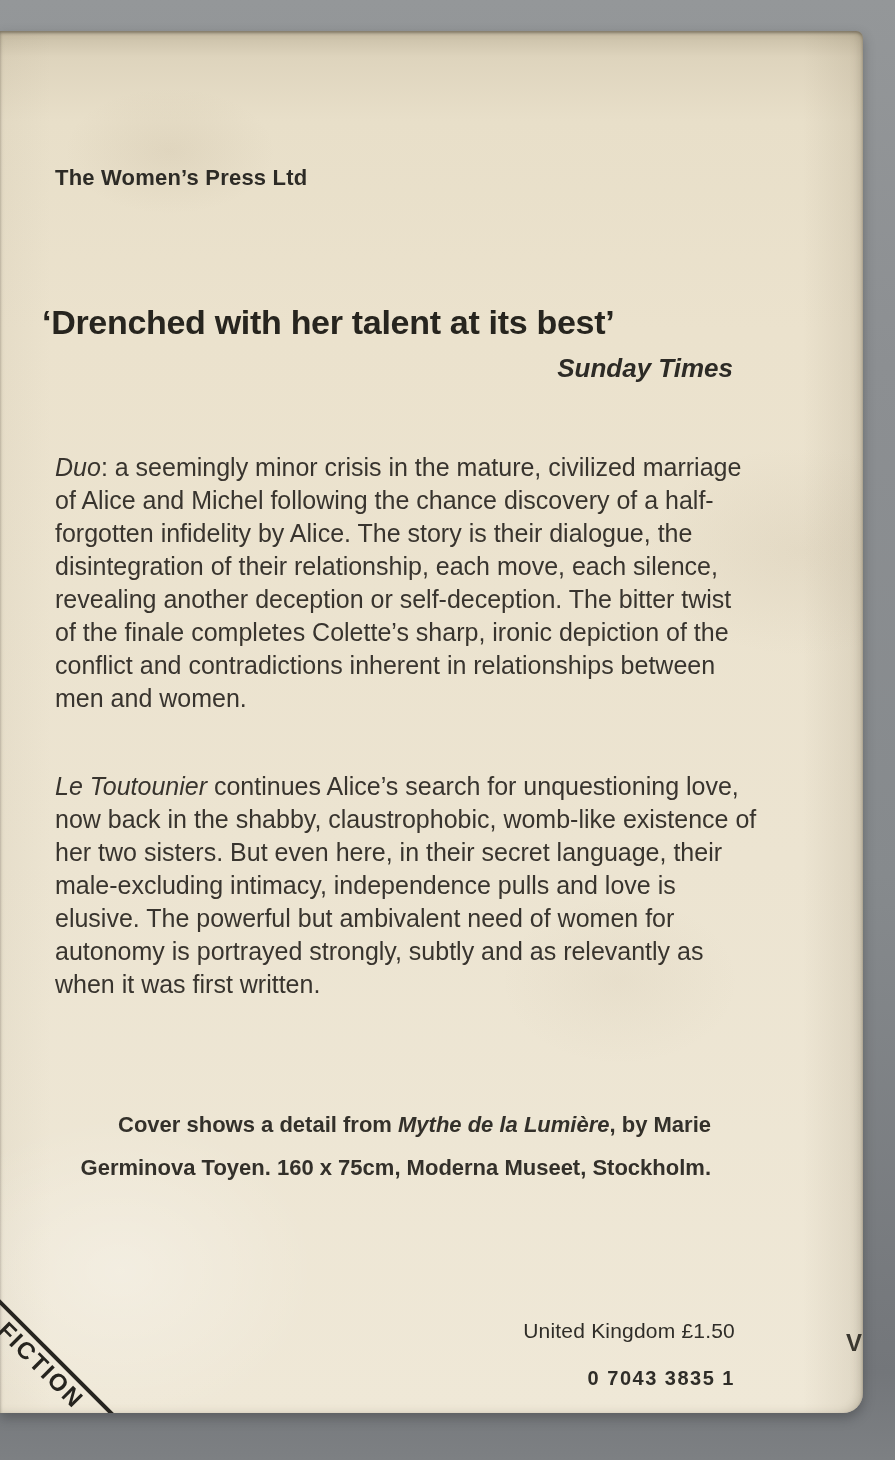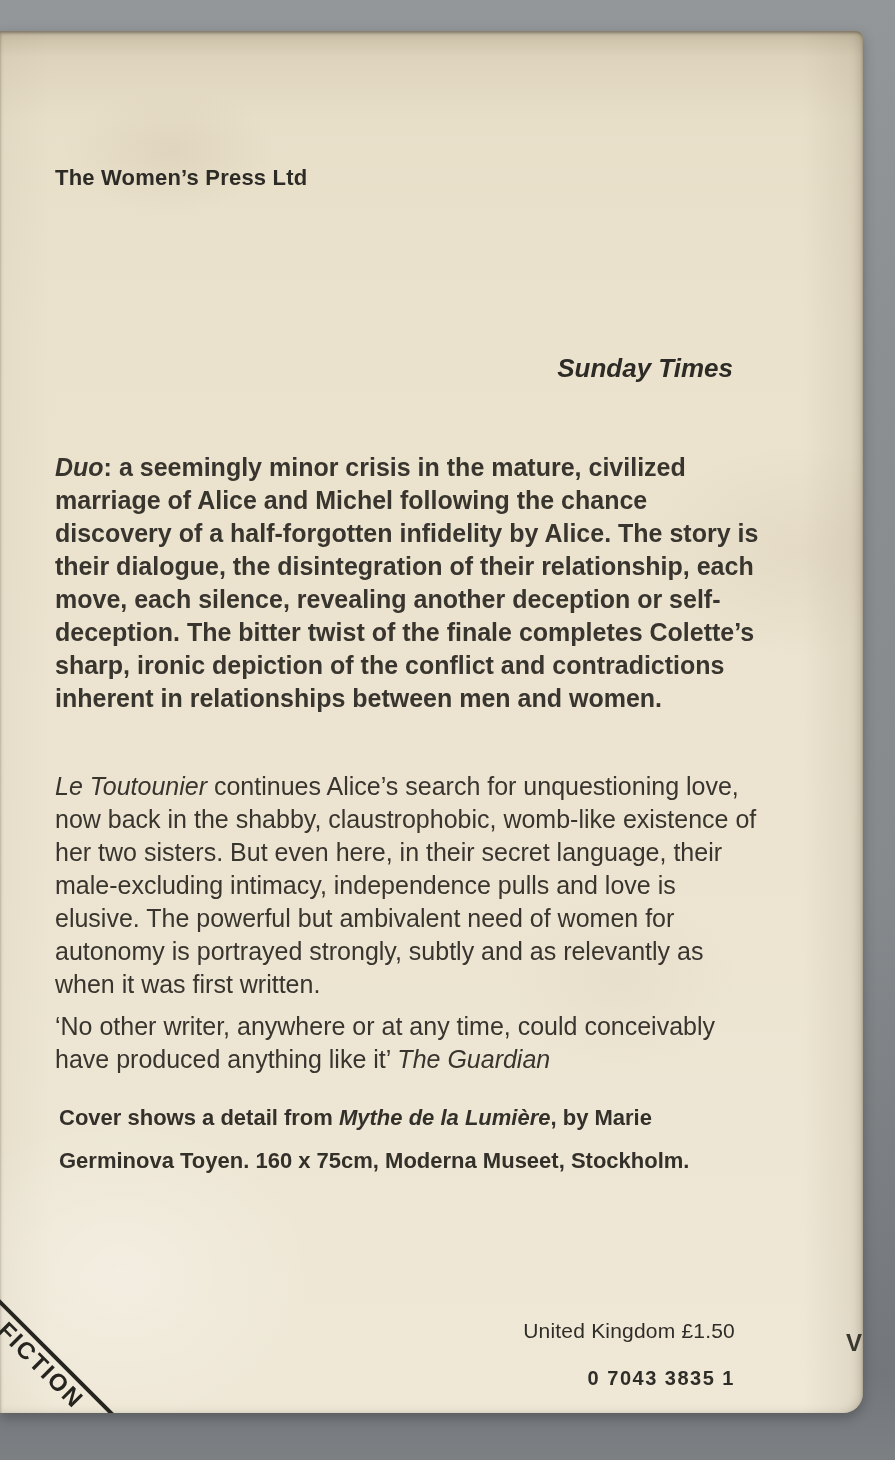--- a/index.html
+++ b/index.html
@@ -23,47 +23,47 @@
       radial-gradient(220px 150px at 800px 520px, rgba(146,126,94,.09), transparent 70%),
       radial-gradient(280px 220px at 120px 1240px, rgba(255,255,255,.28), transparent 70%),
       radial-gradient(170px 120px at 620px 950px, rgba(146,126,94,.06), transparent 70%),
       linear-gradient(90deg, rgba(120,106,80,.05) 0%, transparent 6%, transparent 93%, rgba(120,106,80,.14) 100%);
   }
   .publisher{position:absolute;left:55px;top:134px;font-size:22px;font-weight:600;letter-spacing:.2px;color:#2d2b26;}
   .headline{position:absolute;left:42px;top:272px;width:760px;font-size:34px;font-weight:700;letter-spacing:-.3px;color:#27251f;}
   .headline-attr{position:absolute;right:130px;top:322px;font-size:26px;font-weight:600;font-style:italic;color:#2d2b26;margin-left:16px;}
   .para{position:absolute;left:55px;width:704px;font-size:25px;line-height:33px;color:#38342e;margin:0;}
   .para i, .review i{font-style:italic;}
-  .para1{top:420px;font-weight:bold;}
+  .para1{top:420px;}
   .para2{top:739px;}
   .review{top:979px;}
-  .credit{position:absolute;left:57px;top:1063px;width:645px;font-size:22px;font-weight:600;line-height:43px;color:#33302a;margin:2px;}
+  .credit{position:absolute;left:57px;top:1063px;width:645px;font-size:22px;font-weight:600;line-height:43px;color:#33302a;margin:9px;text-align:right;}
   .price{position:absolute;right:128px;top:1288px;font-size:21px;font-weight:400;letter-spacing:.2px;color:#2f2d28;}
   .isbn{position:absolute;right:128px;top:1336px;font-size:20px;font-weight:600;letter-spacing:1.5px;color:#2f2d28;}
   .banner-line{position:absolute;left:-31px;top:1326px;width:176px;height:4px;background:#26241f;transform:rotate(45deg);}
   .banner-text{
     position:absolute;left:-20px;top:1320px;width:120px;height:30px;text-align:center;
     transform:rotate(45deg);font-size:24px;font-weight:600;letter-spacing:2px;color:#26241f;
   }
   .edge-mark{position:absolute;left:846px;top:1298px;font-size:24px;font-weight:700;color:#3a372f;}
 </style>
 </head>
 <body>
 
 <div class="book">
 
   <div class="publisher">The Women’s Press Ltd</div>
 
+  <div class="headline">‘Drenched with her talent at its best’</div>
   <div class="headline-attr">Sunday Times</div>
 
   <p class="para para1"><i>Duo</i><span>: a seemingly minor crisis in the mature, civilized marriage of Alice and Michel following the chance discovery of a half-forgotten infidelity by Alice. The story is their dialogue, the disintegration of their relationship, each move, each silence, revealing another deception or self-deception. The bitter twist of the finale completes Colette’s sharp, ironic depiction of the conflict and contradictions inherent in relationships between men and women.</span></p>
 
   <p class="para para2"><i>Le Toutounier</i><span> continues Alice’s search for unquestioning love, now back in the shabby, claustrophobic, womb-like existence of her two sisters. But even here, in their secret language, their male-excluding intimacy, independence pulls and love is elusive. The powerful but ambivalent need of women for autonomy is portrayed strongly, subtly and as relevantly as when it was first written.</span></p>
 
-  <p class="para review"><span>‘No other writer, anywhere or at any time, could conceivably have produced anything like it’ </span><i>The Guardian</i></p>
 
   <p class="credit"><span>Cover shows a detail from </span><i>Mythe de la Lumière</i><span>, by Marie Germinova Toyen. 160 x 75cm, Moderna Museet, Stockholm.</span></p>
 
   <div class="price">United Kingdom £1.50</div>
   <div class="isbn">0 7043 3835 1</div>
 
   <div class="banner-line"></div>
   <div class="banner-text">FICTION</div>
 
   <div class="edge-mark">V</div>

